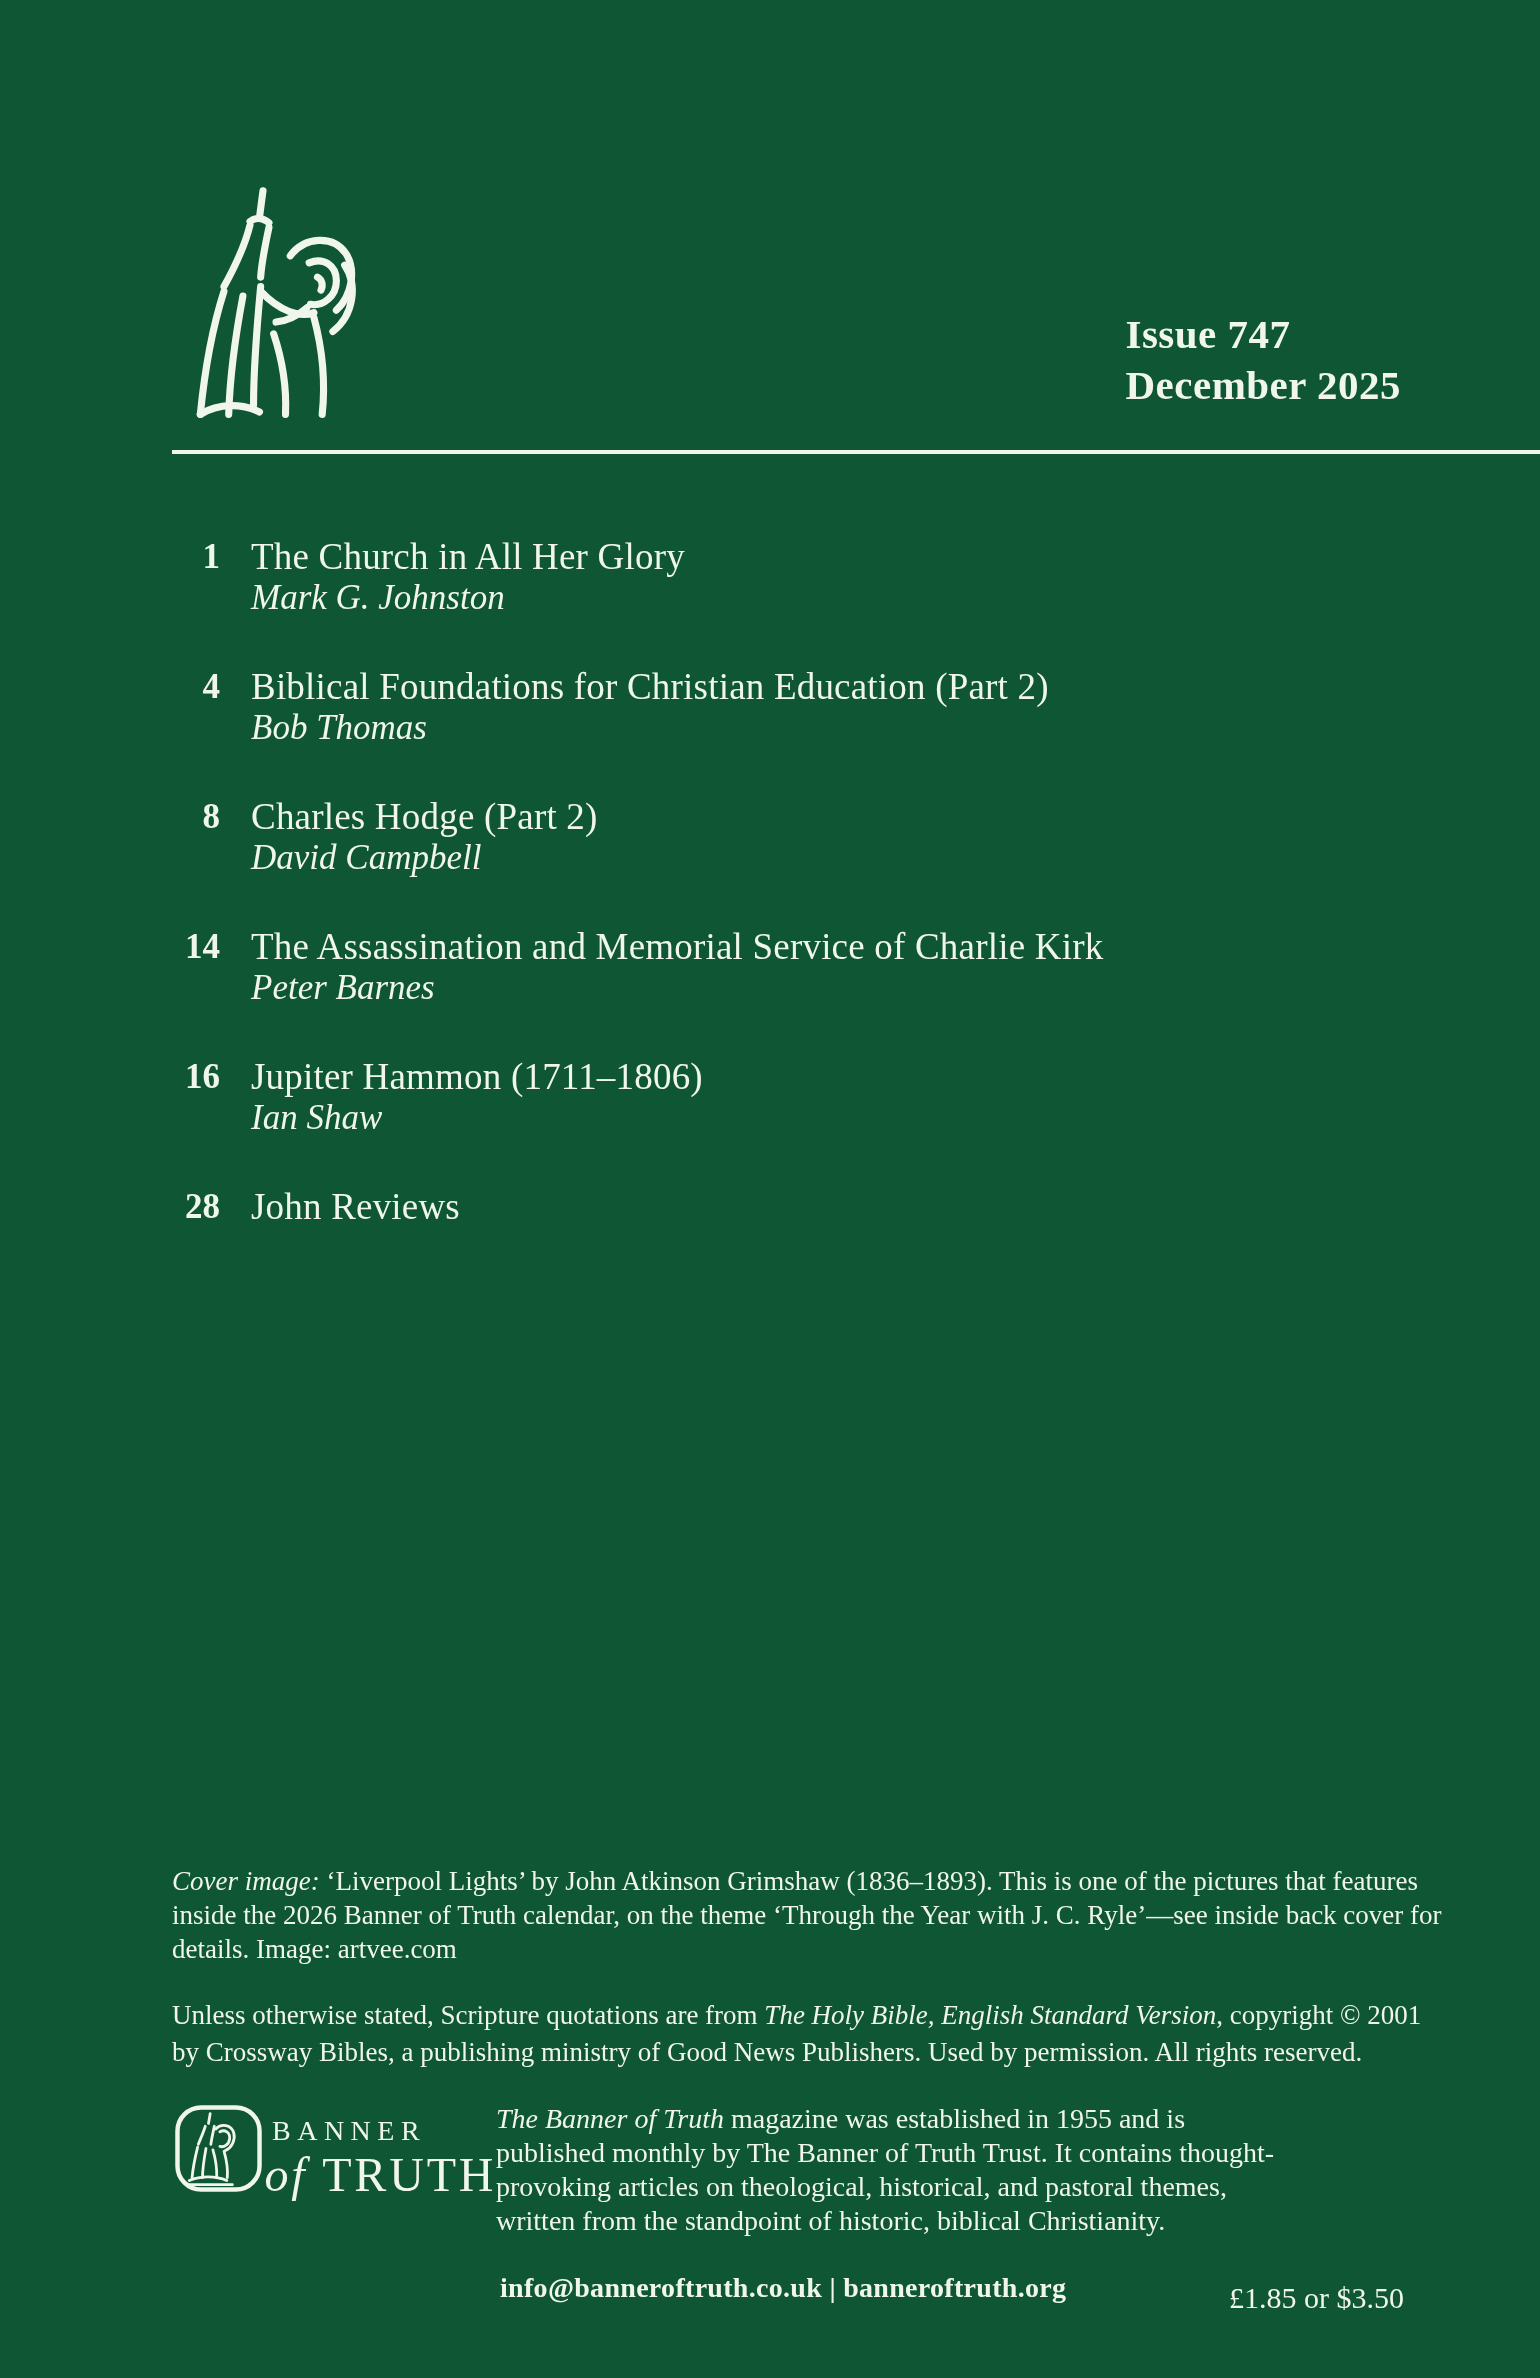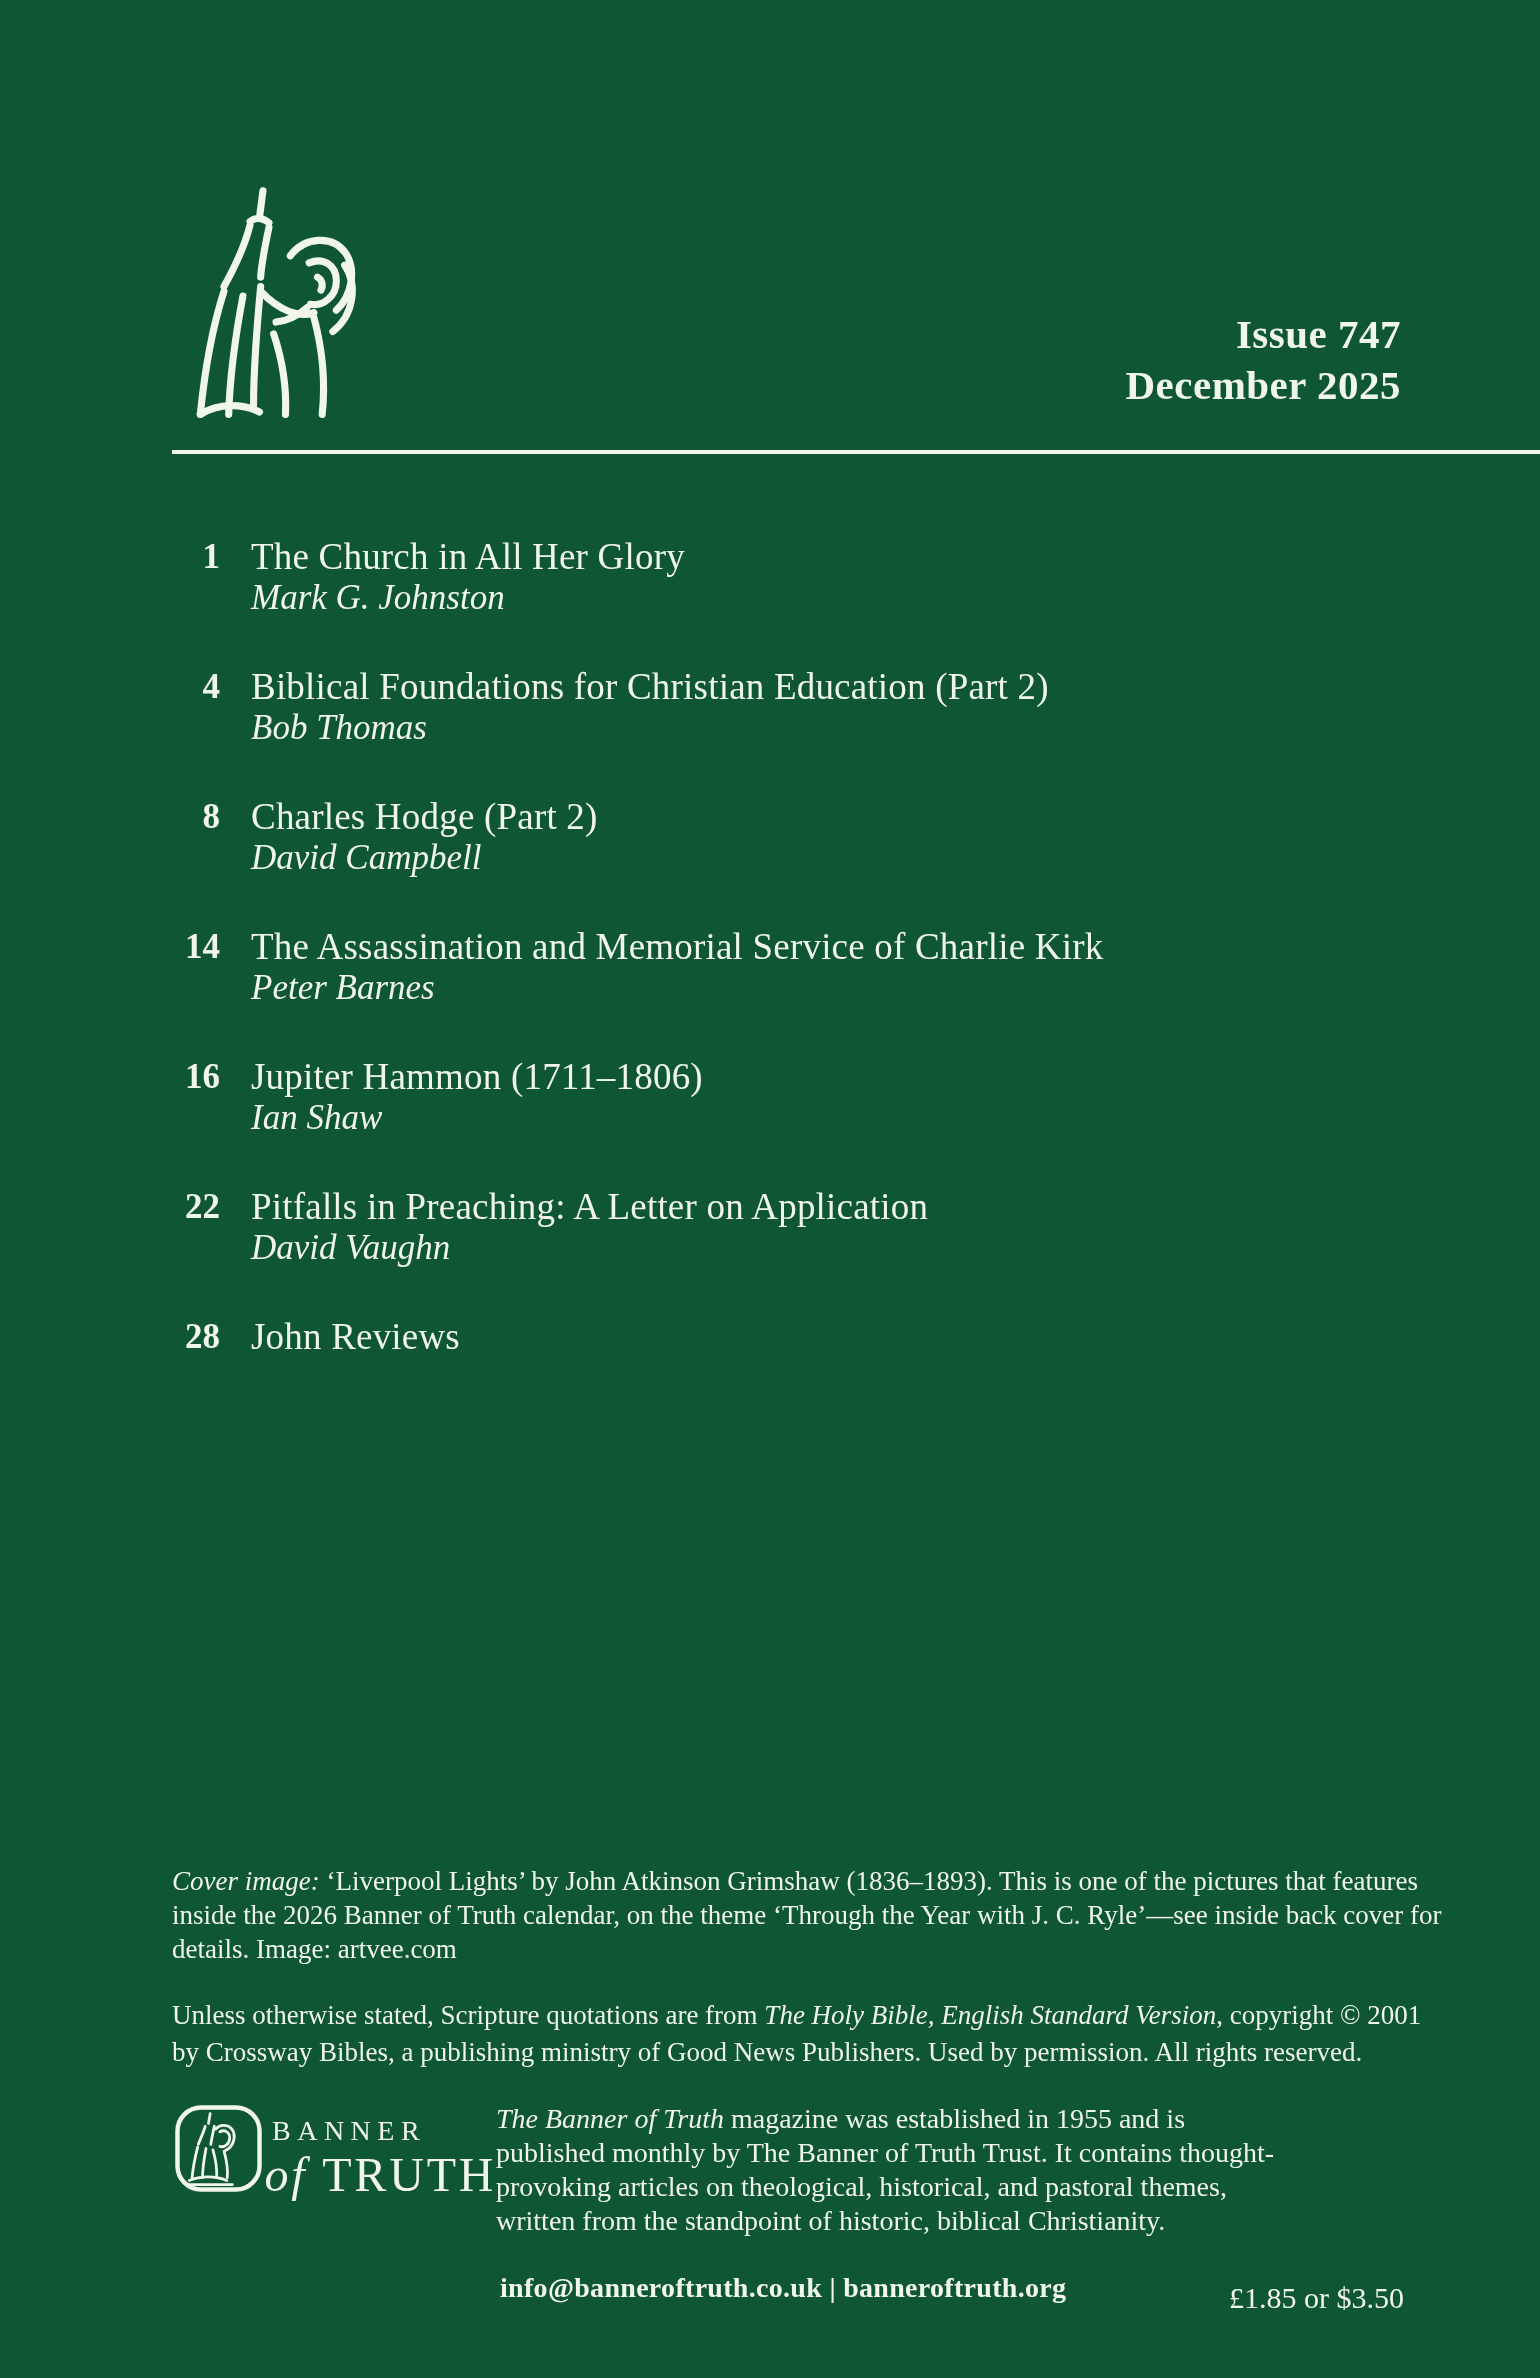--- a/index.html
+++ b/index.html
@@ -15,21 +15,21 @@
     font-family:"Liberation Serif","DejaVu Serif",serif;
     color:var(--ink);
   }
   .i{font-style:italic;}
 
   .statue-top{position:absolute;left:179px;top:186px;width:213px;height:239px;}
   .statue-top svg{width:100%;height:100%;display:block;}
 
   .issue-block{
     position:absolute;top:309px;right:140px;
-    text-align:right;font-weight:bold;
+    font-weight:bold;
     font-size:41px;line-height:51px;letter-spacing:0.5px;
   }
 
   .rule{position:absolute;left:172px;right:0;top:450px;height:3.7px;background:var(--ink);}
 
   .toc{position:absolute;left:172px;top:536px;}
   .toc-entry{display:flex;margin-bottom:48px;}
   .toc-num{
     width:48px;min-width:48px;text-align:right;margin-right:31px;
     font-weight:bold;font-size:35px;line-height:41px;
@@ -120,27 +120,20 @@
   </div>
 
   <div class="toc-entry">
     <div class="toc-num">16</div>
     <div>
       <div class="toc-title">Jupiter Hammon (1711–1806)</div>
       <div class="toc-author">Ian Shaw</div>
     </div>
   </div>
 
-  <div class="toc-entry">
-    <div class="toc-num">22</div>
-    <div>
-      <div class="toc-title">Pitfalls in Preaching: A Letter on Application</div>
-      <div class="toc-author">David Vaughn</div>
-    </div>
-  </div>
 
   <div class="toc-entry">
     <div class="toc-num">28</div>
     <div>
       <div class="toc-title">John Reviews</div>
 
     </div>
   </div>
 </div>
 

